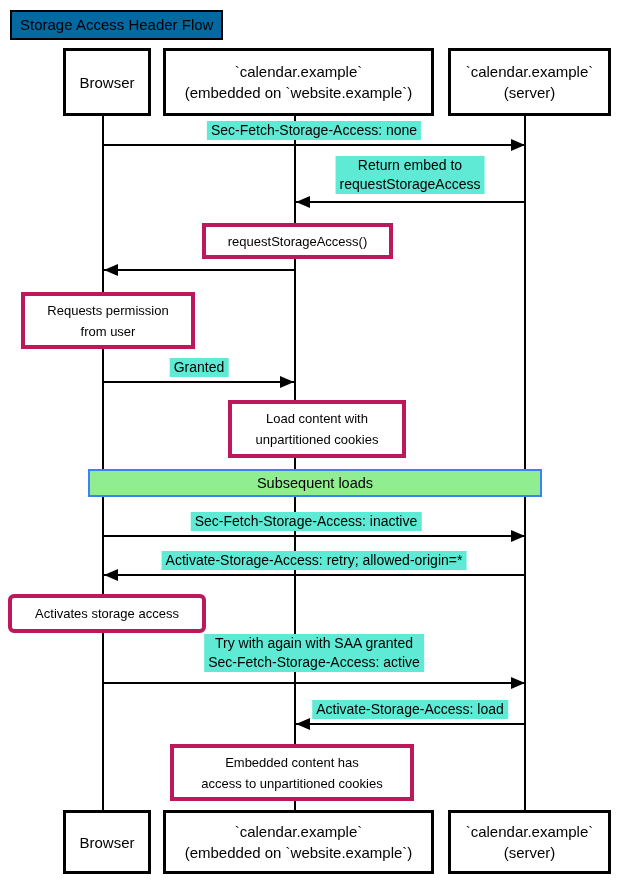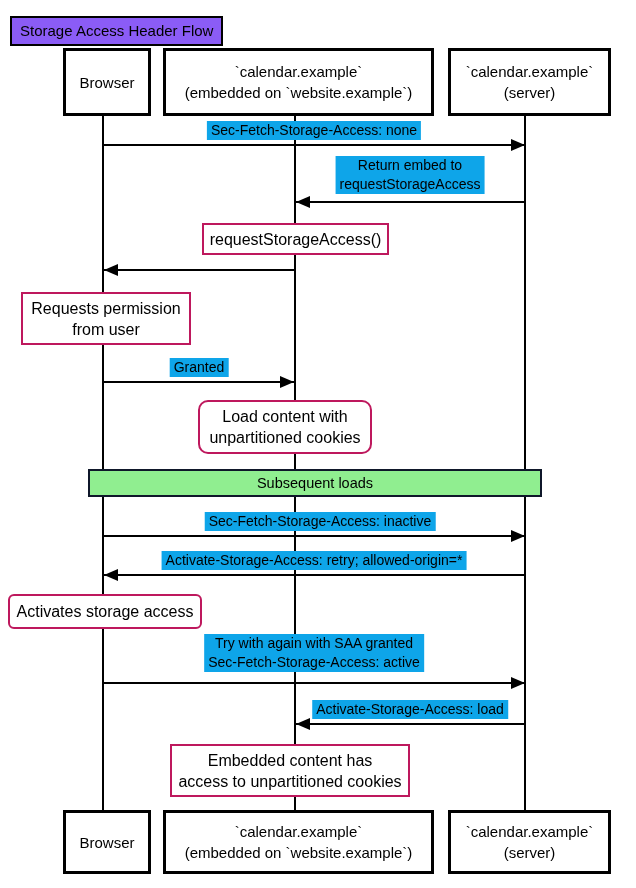--- a/index.html
+++ b/index.html
@@ -2,50 +2,50 @@
 <html><head>
 <meta charset="utf-8">
 <style>
   html,body{margin:0;padding:0;background:#ffffff;}
   .diagram{
     position:relative;width:636px;height:888px;background:#ffffff;
     font-family:"Liberation Sans","DejaVu Sans",sans-serif;color:#000;
     overflow:hidden;
   }
   .title-box{
-    position:absolute;left:10px;top:16px;
-    border:2px solid #000;background:#8b5cf6;
+    position:absolute;left:10px;top:10px;
+    border:2px solid #000;background:#0369a1;
     padding:2px 8px;font-size:15px;line-height:22px;white-space:nowrap;
   }
   .actor{
     position:absolute;border:3px solid #000;background:#fff;
     display:flex;align-items:center;justify-content:center;
     text-align:center;font-size:15px;line-height:21px;white-space:pre-line;
   }
   .lifeline{position:absolute;width:2px;background:#000;}
   .mline{position:absolute;height:2px;background:#000;}
   .ah-r{position:absolute;width:0;height:0;
     border-top:6px solid transparent;border-bottom:6px solid transparent;
     border-left:14px solid #000;}
   .ah-l{position:absolute;width:0;height:0;
     border-top:6px solid transparent;border-bottom:6px solid transparent;
     border-right:14px solid #000;}
   .mlabel{
     position:absolute;transform:translateX(-50%);
-    background:#0ea5e9;padding:0 4px;font-size:14px;line-height:19px;
+    background:#5eead4;padding:0 4px;font-size:14px;line-height:19px;
     text-align:center;white-space:pre-line;
   }
   .note{
-    position:absolute;border:2px solid #be185d;background:#fff;
+    position:absolute;border:4px solid #be185d;background:#fff;
     display:flex;align-items:center;justify-content:center;
-    text-align:center;font-size:16px;line-height:21px;white-space:pre-line;
+    text-align:center;font-size:13px;line-height:21px;white-space:pre-line;
   }
   .band{
     position:absolute;left:88px;top:469px;width:454px;height:28px;
-    background:#90ee90;border:2px solid #0f172a;box-sizing:border-box;
+    background:#90ee90;border:2px solid #3b82f6;box-sizing:border-box;
     display:flex;align-items:center;justify-content:center;
     font-size:14.5px;
   }
 </style>
 </head>
 <body>
 
 <div class="diagram">
 
   <div class="title-box">Storage Access Header Flow</div>
@@ -74,26 +74,26 @@
   <div class="mline" style="left:104px;top:269px;width:191px;"></div>
   <div class="ah-l" style="left:104px;top:264px;"></div>
 
   <div class="note" style="left:21px;top:292px;width:166px;height:49px;">Requests permission
 from user</div>
 
   <div class="mlabel" style="left:199px;top:358px;">Granted</div>
   <div class="mline" style="left:103px;top:381px;width:191px;"></div>
   <div class="ah-r" style="left:280px;top:376px;"></div>
 
-  <div class="note" style="left:198px;top:400px;width:170px;height:50px;border-radius:10px;">Load content with
+  <div class="note" style="left:228px;top:400px;width:170px;height:50px;">Load content with
 unpartitioned cookies</div>
 
   <div class="band">Subsequent loads</div>
 
-  <div class="mlabel" style="left:320px;top:512px;text-align:right;">Sec-Fetch-Storage-Access: inactive</div>
+  <div class="mlabel" style="left:306px;top:512px;text-align:right;">Sec-Fetch-Storage-Access: inactive</div>
   <div class="mline" style="left:103px;top:535px;width:422px;"></div>
   <div class="ah-r" style="left:511px;top:530px;"></div>
 
   <div class="mlabel" style="left:314px;top:551px;">Activate-Storage-Access: retry; allowed-origin=*</div>
   <div class="mline" style="left:104px;top:574px;width:421px;"></div>
   <div class="ah-l" style="left:104px;top:569px;"></div>
 
   <div class="note" style="left:8px;top:594px;width:190px;height:31px;border-radius:6px;">Activates storage access</div>
 
   <div class="mlabel" style="left:314px;top:634px;">Try with again with SAA granted

